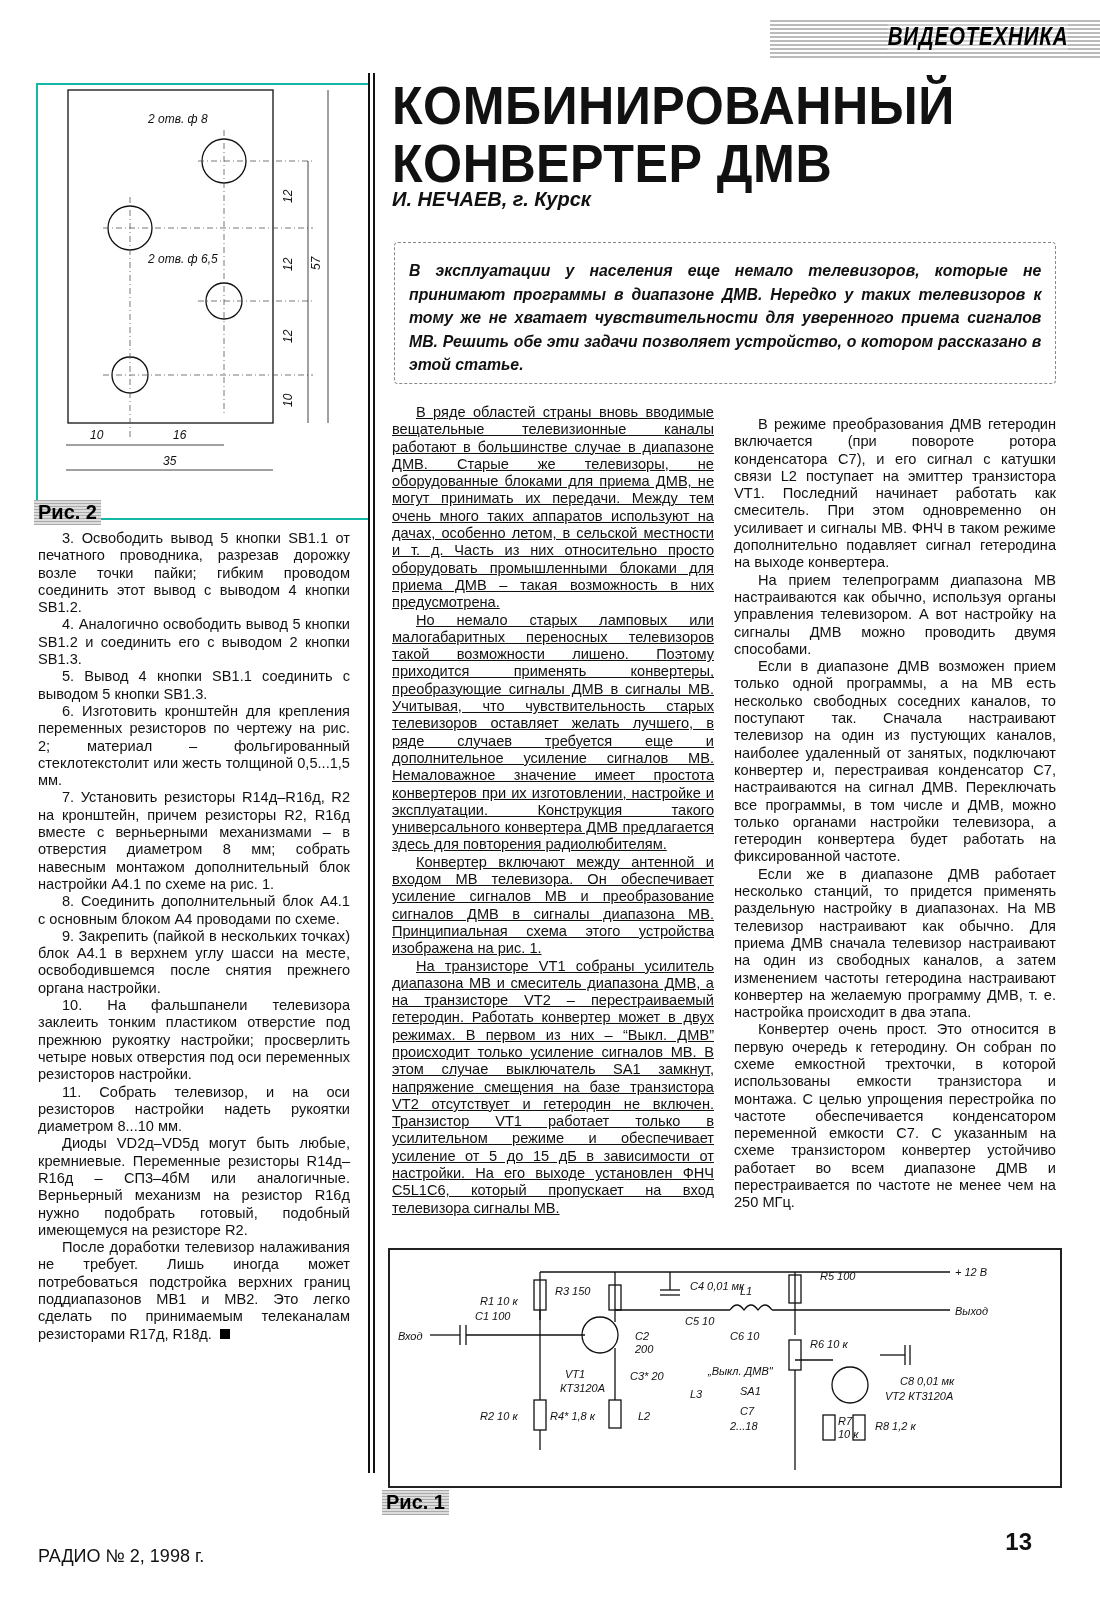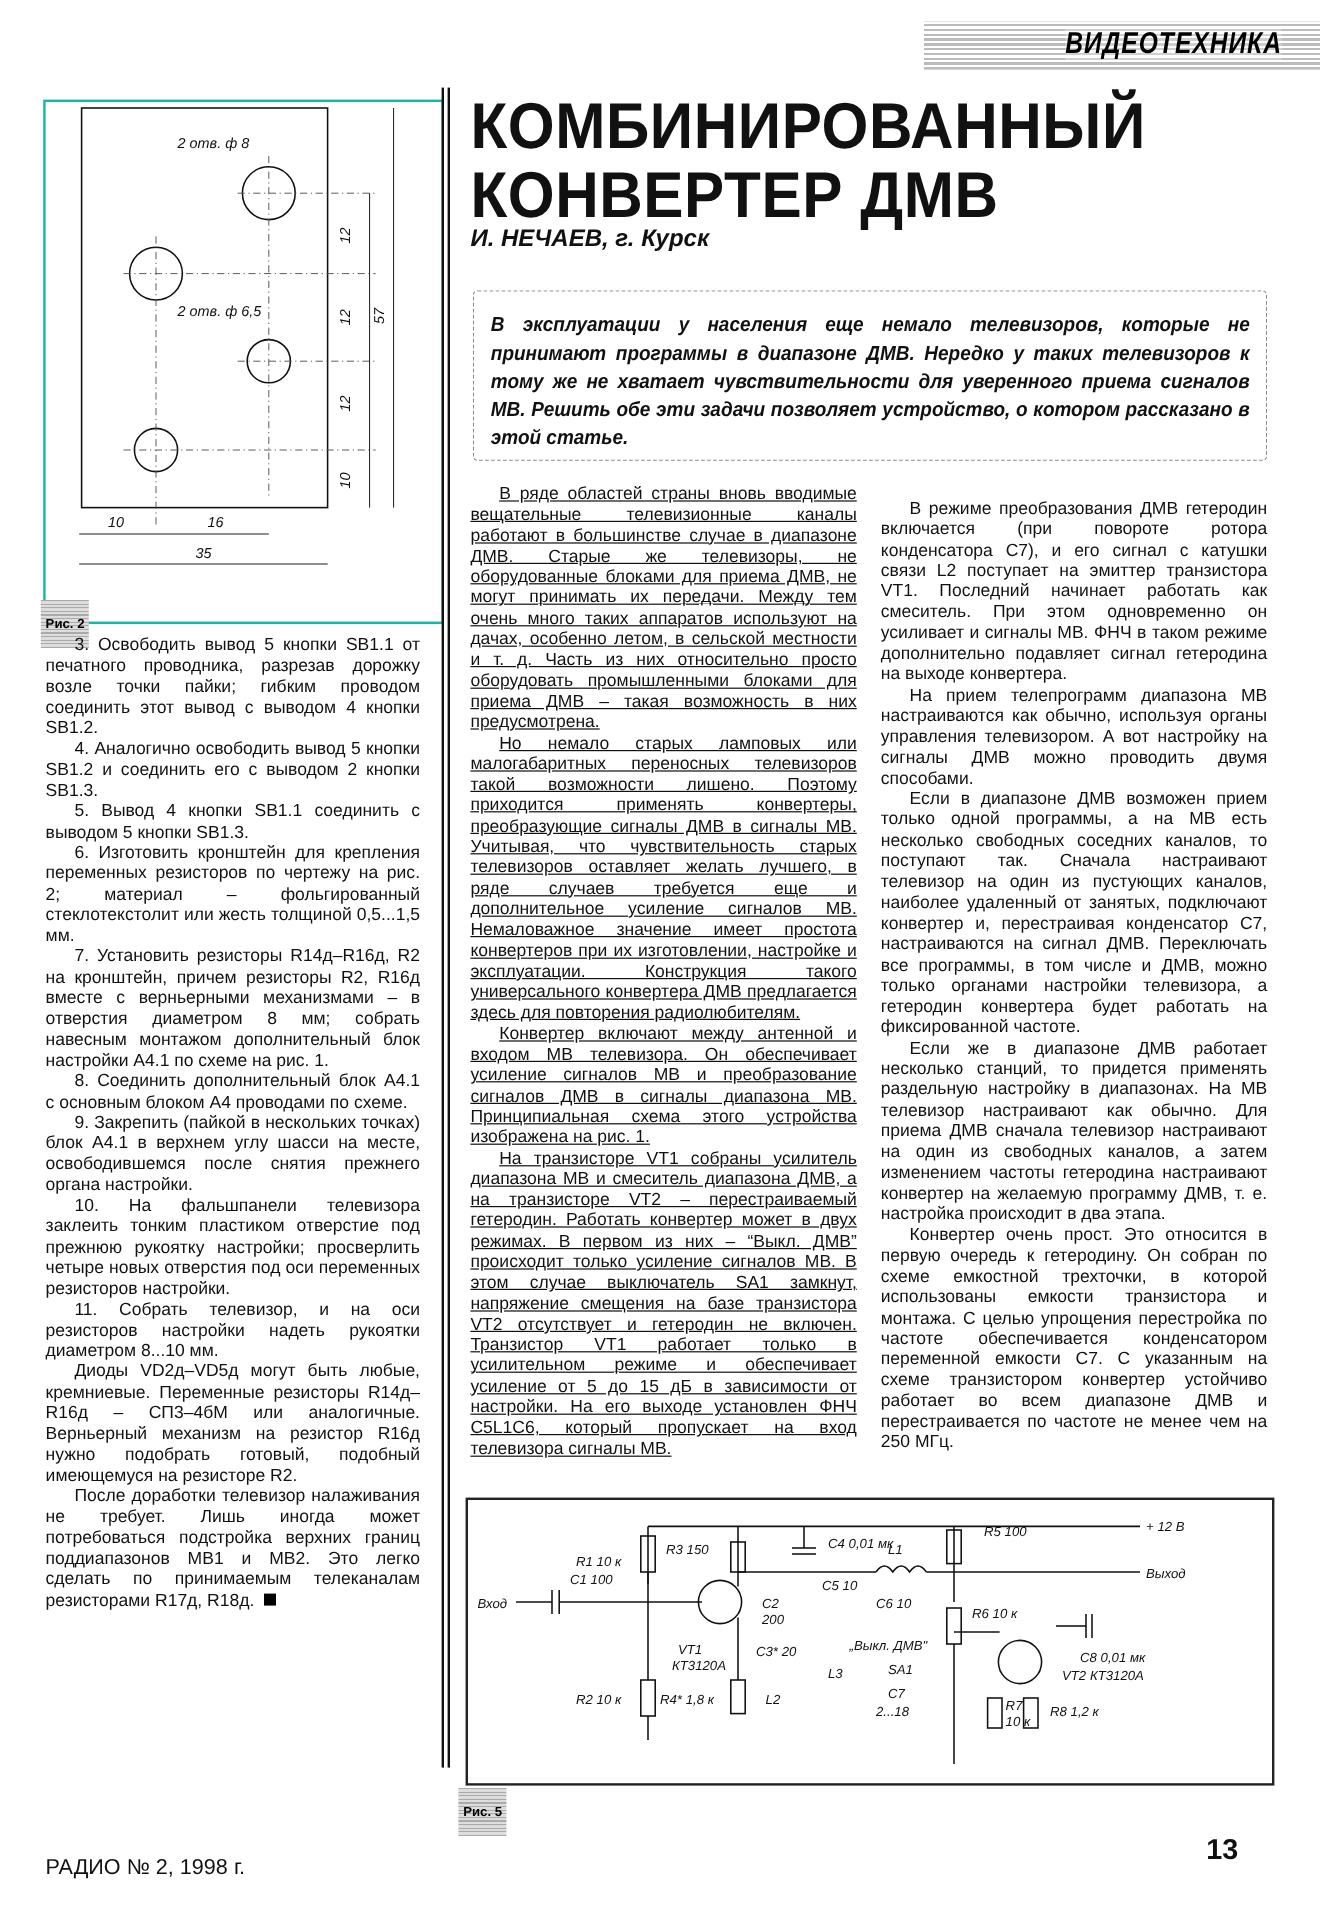--- a/index.html
+++ b/index.html
@@ -1,21 +1,21 @@
 <!DOCTYPE html>
 <html><head>
 <meta charset="utf-8">
 <style>
   html,body{margin:0;padding:0;background:#fff;}
   body{width:1100px;height:1605px;position:relative;overflow:hidden;font-family:"Liberation Sans",sans-serif;color:#111;}
   .section-tag{position:absolute;top:18px;right:0;width:330px;height:40px;
     background:repeating-linear-gradient(0deg,#bbb 0 2px,#fff 2px 4px);}
   .section-tag span{position:absolute;right:32px;top:4px;font-family:"Liberation Sans",sans-serif;font-weight:bold;font-style:italic;font-size:25px;letter-spacing:1px;color:#000;transform:scaleX(0.82);transform-origin:right;background:rgba(255,255,255,0.3);}
   .fig2-frame{position:absolute;left:36px;top:83px;width:330px;height:433px;border:2px solid #14b8a6;}
-  .caption{position:absolute;font-weight:bold;font-size:11px;padding:14px 4px;background:repeating-linear-gradient(0deg,#aaa 0 1px,#ddd 1px 3px);color:#000;}
+  .caption{position:absolute;font-weight:bold;font-size:20px;padding:1px 4px;background:repeating-linear-gradient(0deg,#aaa 0 1px,#ddd 1px 3px);color:#000;}
   .col{position:absolute;font-size:14.6px;line-height:17.3px;text-align:justify;}
   .col p{margin:0;text-indent:24px;}
   .vrule{position:absolute;background:#111;}
   .title{position:absolute;left:392px;top:76px;font-weight:bold;font-size:54px;line-height:58px;letter-spacing:0.5px;transform:scaleX(0.93);transform-origin:left;}
   .author{position:absolute;left:392px;top:188px;font-weight:bold;font-style:italic;font-size:20px;}
   .lead{position:absolute;left:394px;top:242px;width:660px;height:140px;border:1px dashed #888;border-radius:4px;}
   .lead p{margin:16px 14px 0 14px;font-weight:bold;font-style:italic;font-size:17px;line-height:23.5px;text-align:justify;transform:scaleX(0.93);transform-origin:left;width:680px;}
   .schem{position:absolute;left:388px;top:1248px;width:670px;height:236px;border:2px solid #222;}
   .footer-left{position:absolute;left:38px;top:1546px;font-size:18px;}
   .footer-right{position:absolute;right:68px;top:1528px;font-size:24px;font-weight:bold;}
@@ -174,16 +174,16 @@
       <text x="430" y="30">R5  100</text>
       <text x="420" y="98">R6  10 к</text>
       <text x="510" y="135">C8  0,01 мк</text>
       <text x="495" y="150">VT2  КТ3120А</text>
       <text x="448" y="175">R7</text>
       <text x="448" y="188">10 к</text>
       <text x="485" y="180">R8  1,2 к</text>
     </g>
   </svg>
 </div>
-<div class="caption" style="left:382px;top:1490px;">Рис. 5</div>
+<div class="caption" style="left:382px;top:1490px;">Рис. 1</div>
 
 <div class="footer-left">РАДИО № 2, 1998 г.</div>
 <div class="footer-right">13</div>
 
 </body></html>

